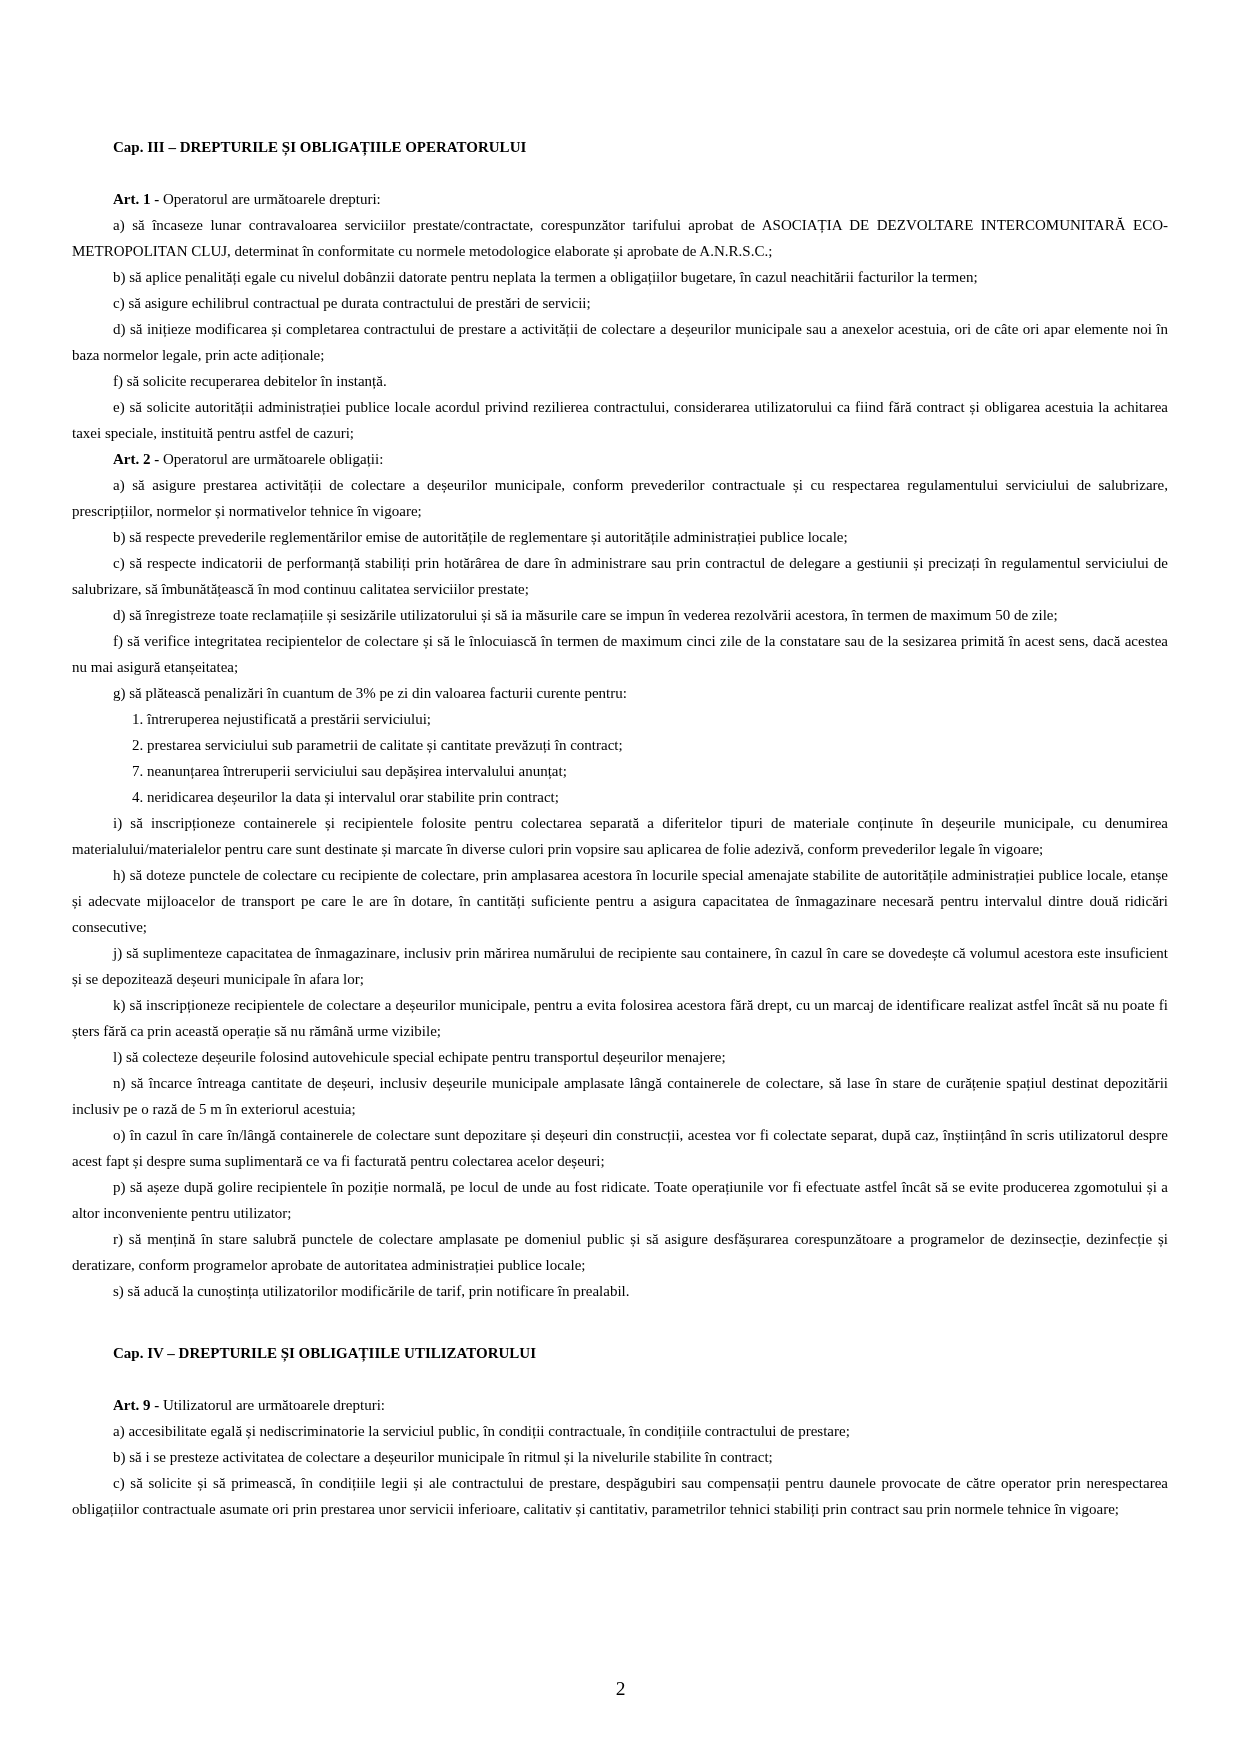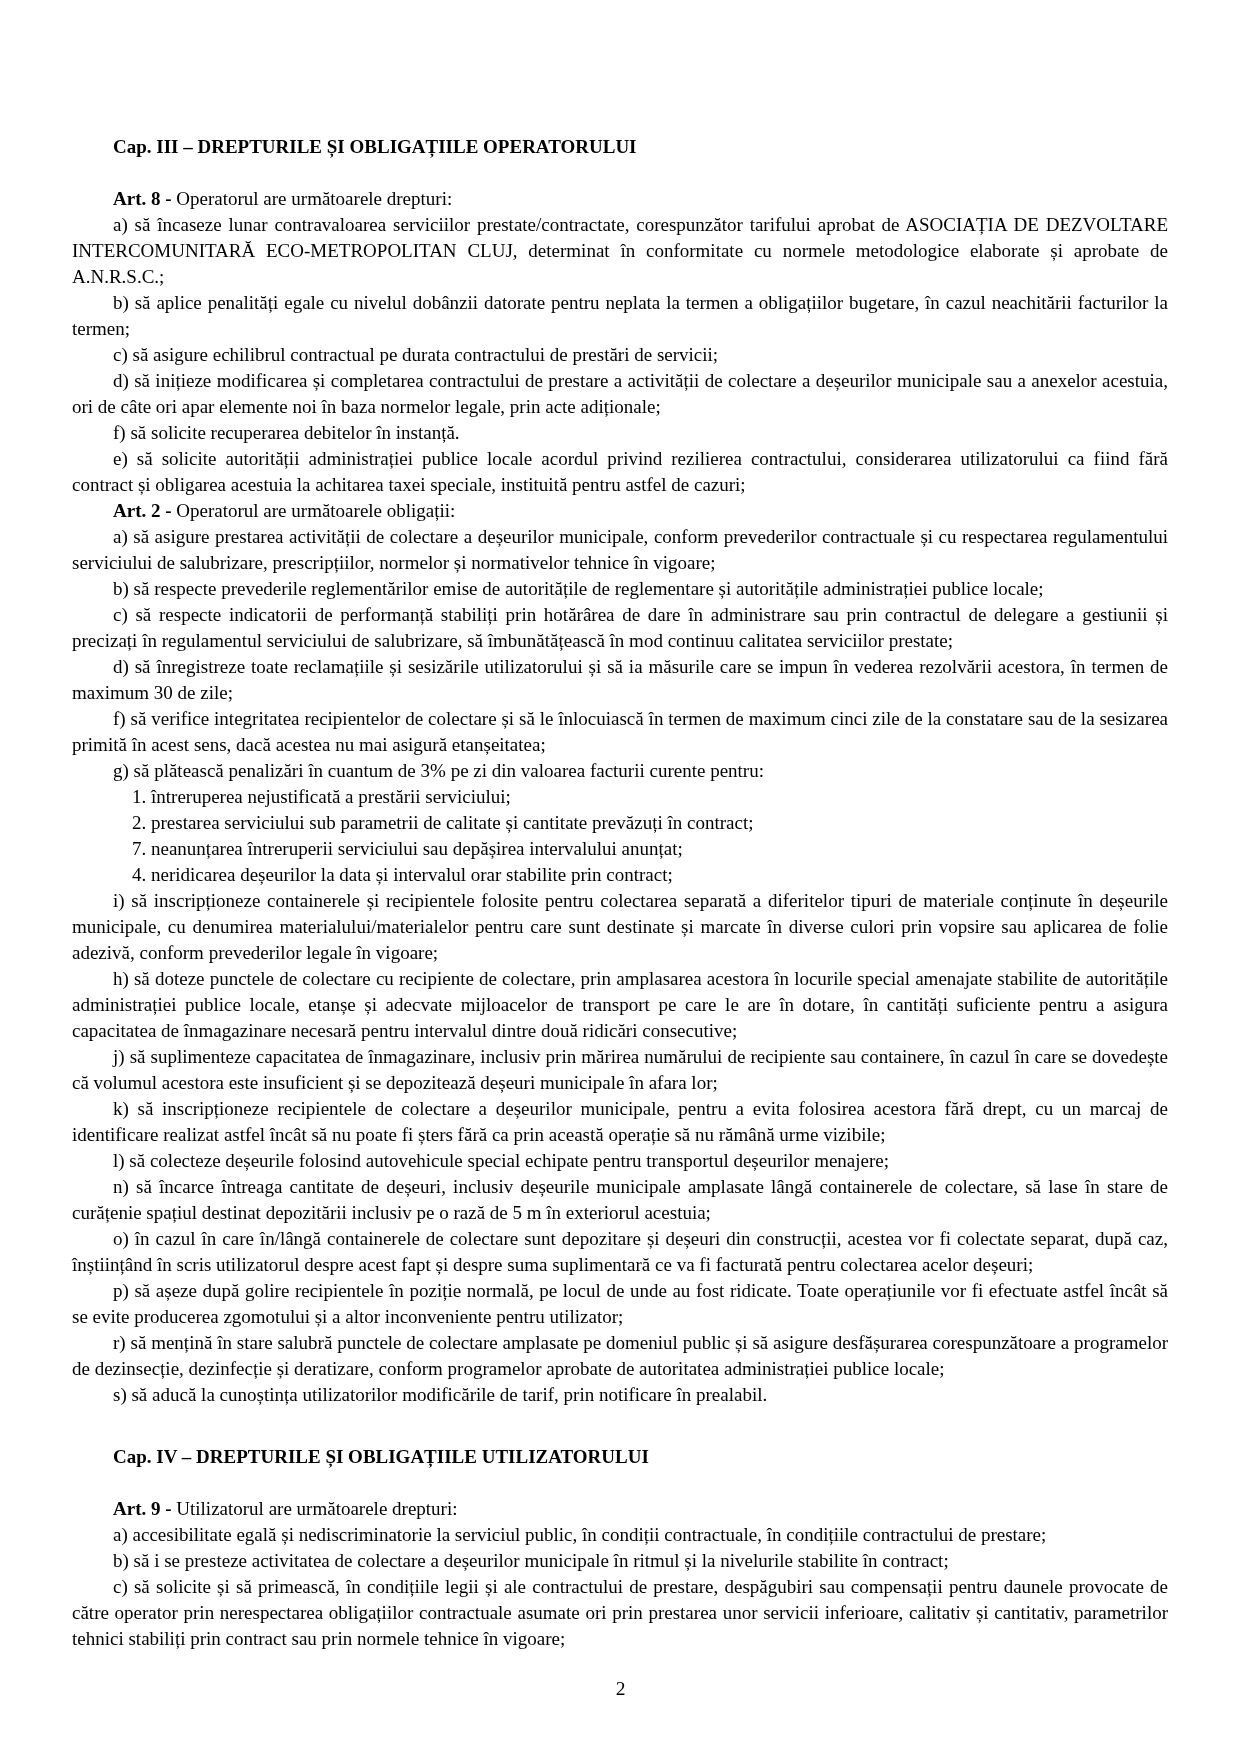--- a/index.html
+++ b/index.html
@@ -9,21 +9,21 @@
     margin:0 auto;
     background:#ffffff;
     font-family:"Liberation Serif", "DejaVu Serif", serif;
     color:#000;
     overflow:hidden;
   }
   .doc{
     position:absolute;
     left:72px;top:134px;
     width:1096px;
-    font-size:19px;
+    font-size:15px;
     line-height:26px;
   }
   .doc p{margin:0;text-align:justify;}
   .doc p.heading{
     font-weight:bold;
     text-indent:41px;
     text-align:left;
     margin-bottom:26px;
   }
   .doc p.heading.spaced{margin-top:36px;}
@@ -36,32 +36,32 @@
     text-align:center;
     font-size:19.5px;
   }
 </style>
 </head>
 <body>
 
 <div class="page">
   <div class="doc">
       <p class="heading">Cap. III – DREPTURILE ȘI OBLIGAȚIILE OPERATORULUI</p>
-      <p class="para"><b>Art. 8 - </b>Operatorul are următoarele drepturi:</p>
+      <p class="para"><b>Art. 1 - </b>Operatorul are următoarele drepturi:</p>
       <p class="para">a) să încaseze lunar contravaloarea serviciilor prestate/contractate, corespunzător tarifului aprobat de ASOCIAȚIA DE DEZVOLTARE INTERCOMUNITARĂ ECO-METROPOLITAN CLUJ, determinat în conformitate cu normele metodologice elaborate și aprobate de A.N.R.S.C.;</p>
       <p class="para">b) să aplice penalități egale cu nivelul dobânzii datorate pentru neplata la termen a obligațiilor bugetare, în cazul neachitării facturilor la termen;</p>
       <p class="para">c) să asigure echilibrul contractual pe durata contractului de prestări de servicii;</p>
       <p class="para">d) să inițieze modificarea și completarea contractului de prestare a activității de colectare a deșeurilor municipale sau a anexelor acestuia, ori de câte ori apar elemente noi în baza normelor legale, prin acte adiționale;</p>
       <p class="para">f) să solicite recuperarea debitelor în instanță.</p>
       <p class="para">e) să solicite autorității administrației publice locale acordul privind rezilierea contractului, considerarea utilizatorului ca fiind fără contract și obligarea acestuia la achitarea taxei speciale, instituită pentru astfel de cazuri;</p>
       <p class="para"><b>Art. 2 - </b>Operatorul are următoarele obligații:</p>
       <p class="para">a) să asigure prestarea activității de colectare a deșeurilor municipale, conform prevederilor contractuale și cu respectarea regulamentului serviciului de salubrizare, prescripțiilor, normelor și normativelor tehnice în vigoare;</p>
       <p class="para">b) să respecte prevederile reglementărilor emise de autoritățile de reglementare și autoritățile administrației publice locale;</p>
       <p class="para">c) să respecte indicatorii de performanță stabiliți prin hotărârea de dare în administrare sau prin contractul de delegare a gestiunii și precizați în regulamentul serviciului de salubrizare, să îmbunătățească în mod continuu calitatea serviciilor prestate;</p>
-      <p class="para">d) să înregistreze toate reclamațiile și sesizările utilizatorului și să ia măsurile care se impun în vederea rezolvării acestora, în termen de maximum 30 de zile;</p>
+      <p class="para">d) să înregistreze toate reclamațiile și sesizările utilizatorului și să ia măsurile care se impun în vederea rezolvării acestora, în termen de maximum 50 de zile;</p>
       <p class="para">f) să verifice integritatea recipientelor de colectare și să le înlocuiască în termen de maximum cinci zile de la constatare sau de la sesizarea primită în acest sens, dacă acestea nu mai asigură etanșeitatea;</p>
       <p class="para">g) să plătească penalizări în cuantum de 3% pe zi din valoarea facturii curente pentru:</p>
       <p class="sub">1. întreruperea nejustificată a prestării serviciului;</p>
       <p class="sub">2. prestarea serviciului sub parametrii de calitate și cantitate prevăzuți în contract;</p>
       <p class="sub">7. neanunțarea întreruperii serviciului sau depășirea intervalului anunțat;</p>
       <p class="sub">4. neridicarea deșeurilor la data și intervalul orar stabilite prin contract;</p>
       <p class="para">i) să inscripționeze containerele și recipientele folosite pentru colectarea separată a diferitelor tipuri de materiale conținute în deșeurile municipale, cu denumirea materialului/materialelor pentru care sunt destinate și marcate în diverse culori prin vopsire sau aplicarea de folie adezivă, conform prevederilor legale în vigoare;</p>
       <p class="para">h) să doteze punctele de colectare cu recipiente de colectare, prin amplasarea acestora în locurile special amenajate stabilite de autoritățile administrației publice locale, etanșe și adecvate mijloacelor de transport pe care le are în dotare, în cantități suficiente pentru a asigura capacitatea de înmagazinare necesară pentru intervalul dintre două ridicări consecutive;</p>
       <p class="para">j) să suplimenteze capacitatea de înmagazinare, inclusiv prin mărirea numărului de recipiente sau containere, în cazul în care se dovedește că volumul acestora este insuficient și se depozitează deșeuri municipale în afara lor;</p>
       <p class="para">k) să inscripționeze recipientele de colectare a deșeurilor municipale, pentru a evita folosirea acestora fără drept, cu un marcaj de identificare realizat astfel încât să nu poate fi șters fără ca prin această operație să nu rămână urme vizibile;</p>

